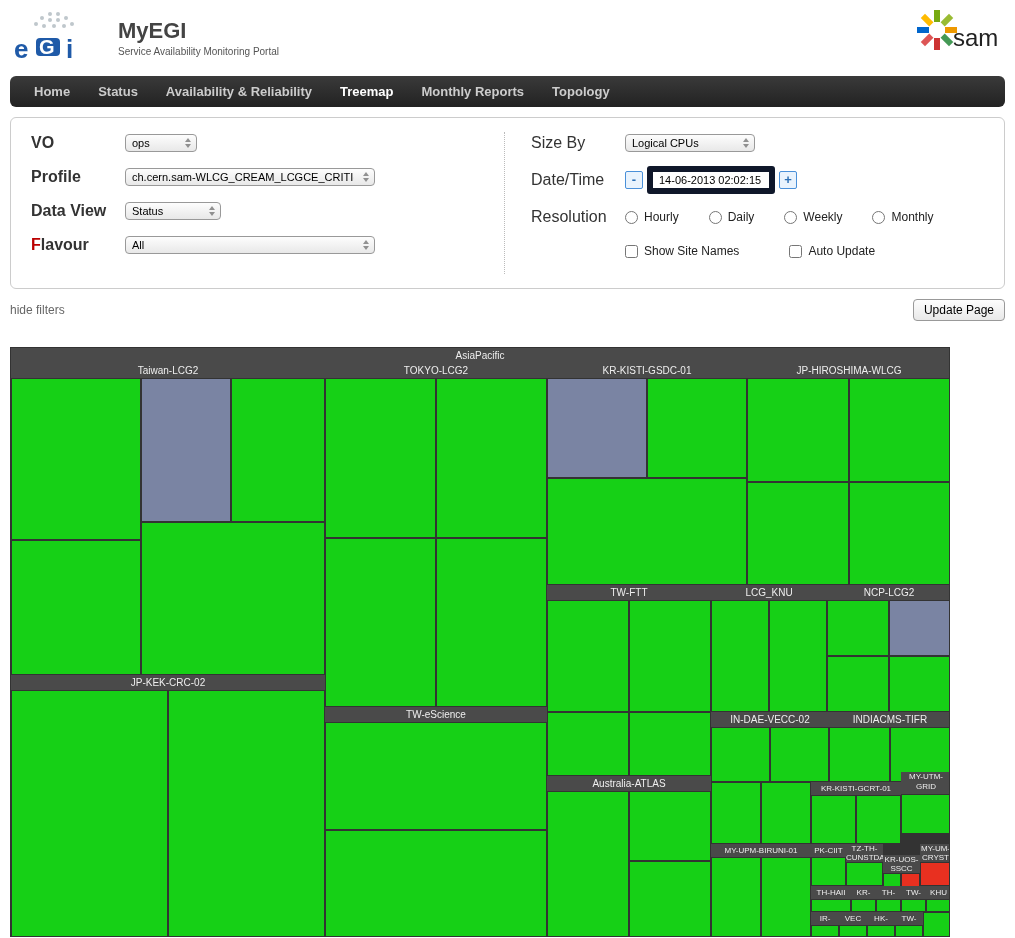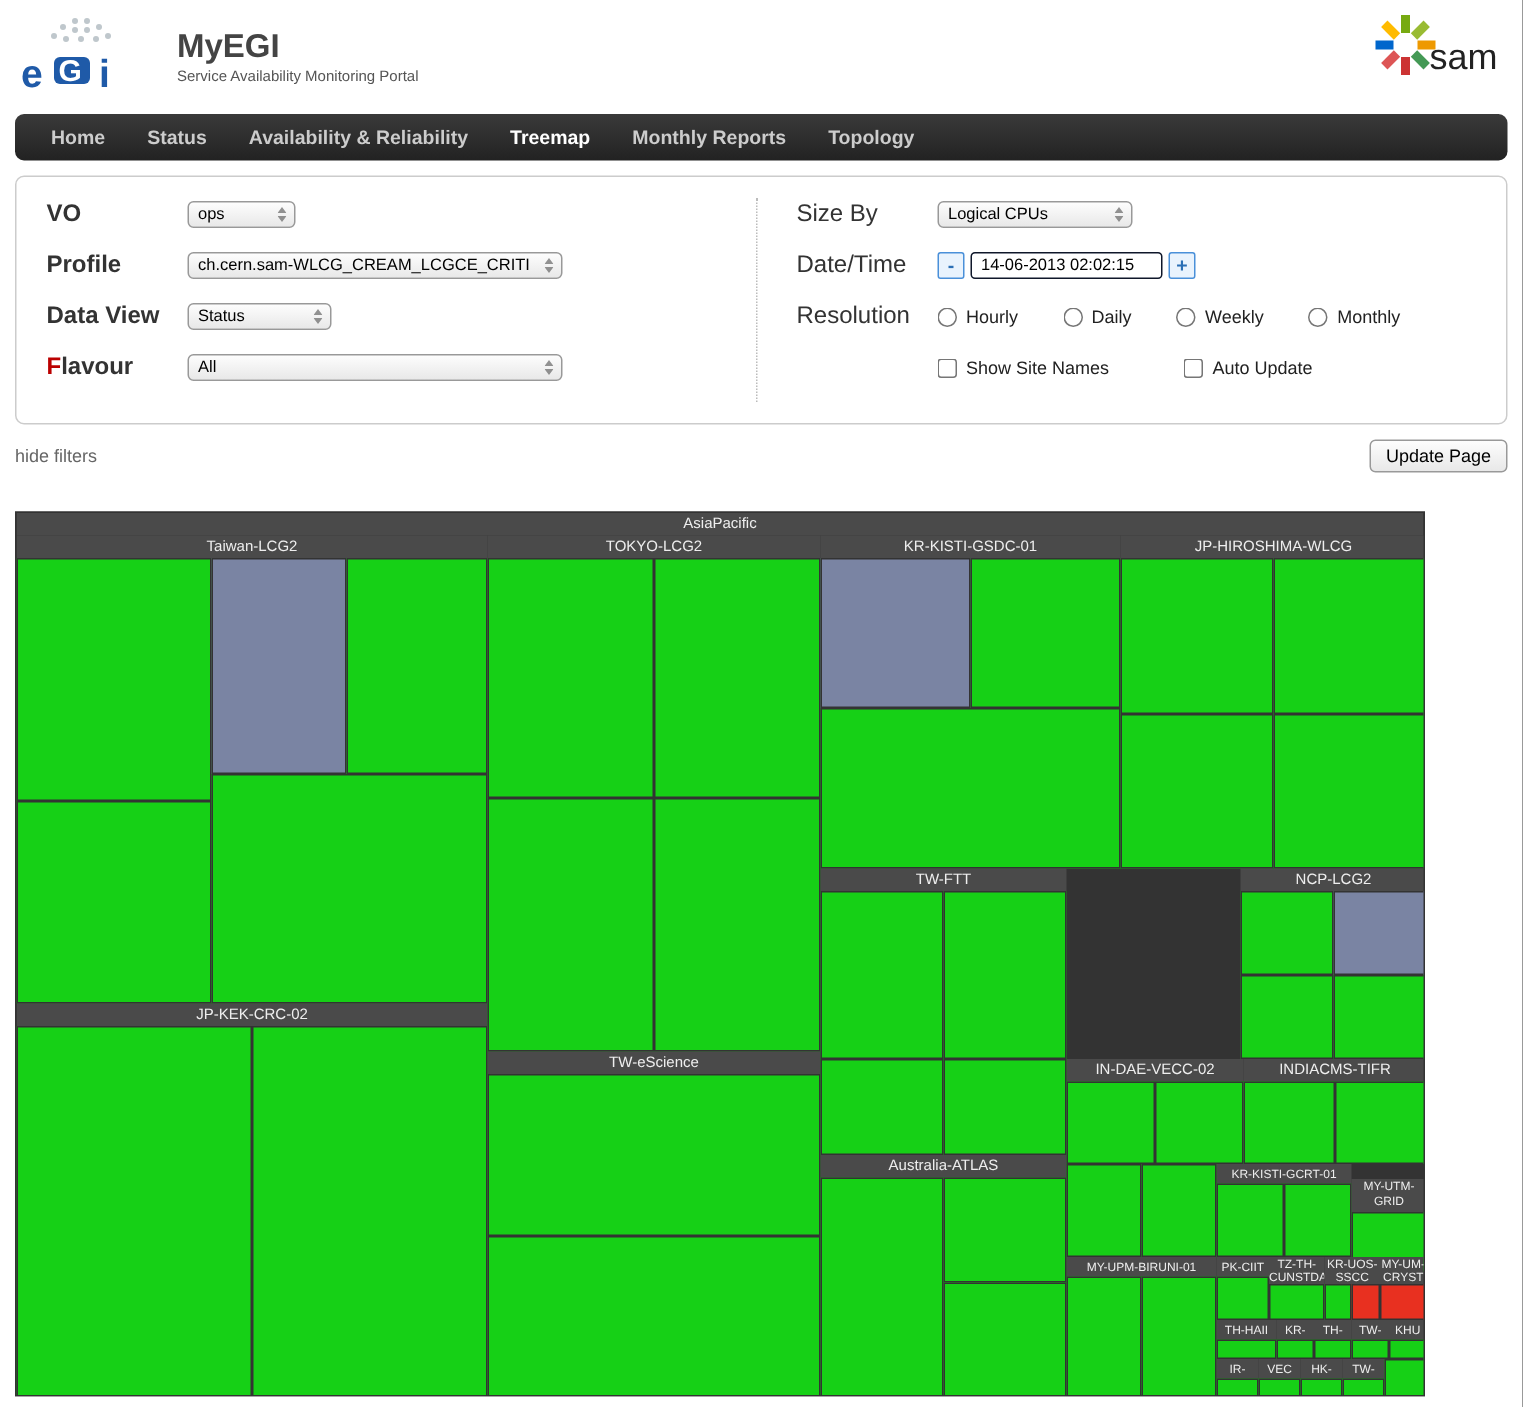--- a/index.html
+++ b/index.html
@@ -26,21 +26,21 @@
   .panel-col.left .field-label { font-weight: bold; }
   .panel-col.right .field-label { font-weight: normal; }
   .sel { -webkit-appearance: none; appearance: none; border: 1px solid #999; border-radius: 4px; background: linear-gradient(#fdfdfd,#e8e8e8); padding: 2px 20px 2px 6px; font-size: 11px; font-family: inherit; position: relative; }
   .sel-wrap { position: relative; display: inline-block; }
   .sel-wrap::after { content: ""; position: absolute; right: 6px; top: 50%; transform: translateY(-50%); width: 6px; height: 10px; background: linear-gradient(#666,#666); clip-path: polygon(0 40%,100% 40%,50% 0,0 40%,0 60%,100% 60%,50% 100%,0 60%); opacity:.7; pointer-events:none;}
   .sel.sm { width: 72px; }
   .sel.md { width: 96px; }
   .sel.lg { width: 130px; }
   .sel.xl { width: 250px; }
   .stepbtn { width: 18px; height: 18px; border: 1px solid #4a90d9; background: #e9f3fd; color: #2b6fb5; font-weight: bold; font-size: 13px; line-height: 14px; border-radius: 2px; cursor: pointer; text-align:center; padding:0;}
-  .dtinput { border: 1px solid #0f172a; border-radius: 3px; padding: 2px 6px; font-size: 11px; width: 128px; margin: 0 4px; font-family: inherit;}
+  .dtinput { border: 6px solid #0f172a; border-radius: 3px; padding: 2px 6px; font-size: 11px; width: 128px; margin: 0 4px; font-family: inherit;}
   .radio-row { display:flex; align-items:center; gap: 30px; margin-left: 0; }
   .radio-item, .check-item { display:flex; align-items:center; gap:6px; font-size:12px; }
   .check-row { display:flex; align-items:center; gap: 50px; margin-left: 0; }
   input[type=radio], input[type=checkbox]{ width:13px; height:13px; }
   
   .subbar { display:flex; justify-content:space-between; align-items:center; margin-top:10px; }
   .linklike { color:#666; font-size:12px; cursor:pointer; }
   .btn { border:1px solid #999; border-radius:4px; background:linear-gradient(#fdfdfd,#e8e8e8); padding:3px 10px; font-size:12px; cursor:pointer; font-family:inherit;}
   
   .treemap { margin-top: 26px; border: 1px solid #333; background:#333; width: 940px; height: 590px; position:relative; overflow:hidden;}
@@ -226,20 +226,25 @@
       <div class="cell c-ok" style="left:0;top:119px;width:102px;height:103px;"></div>
       <div class="cell c-ok" style="left:102px;top:119px;width:102px;height:103px;"></div>
     </div>
 
     <div class="tm-node" style="left:536px;top:237px;width:164px;height:127px;">
       <div class="tm-label">TW-FTT</div>
       <div class="cell c-ok" style="left:0;top:15px;width:82px;height:112px;"></div>
       <div class="cell c-ok" style="left:82px;top:15px;width:82px;height:112px;"></div>
     </div>
 
+    <div class="tm-node" style="left:700px;top:237px;width:116px;height:127px;">
+      <div class="tm-label">LCG_KNU</div>
+      <div class="cell c-ok" style="left:0;top:15px;width:58px;height:112px;"></div>
+      <div class="cell c-ok" style="left:58px;top:15px;width:58px;height:112px;"></div>
+    </div>
 
     <div class="tm-node" style="left:816px;top:237px;width:124px;height:127px;">
       <div class="tm-label">NCP-LCG2</div>
       <div class="cell c-ok" style="left:0;top:15px;width:62px;height:56px;"></div>
       <div class="cell c-unk" style="left:62px;top:15px;width:62px;height:56px;"></div>
       <div class="cell c-ok" style="left:0;top:71px;width:62px;height:56px;"></div>
       <div class="cell c-ok" style="left:62px;top:71px;width:62px;height:56px;"></div>
     </div>
 
     <div class="tm-node" style="left:700px;top:364px;width:118px;height:70px;">
@@ -263,21 +268,21 @@
       <div class="cell c-ok" style="left:0;top:15px;width:82px;height:147px;"></div>
       <div class="cell c-ok" style="left:82px;top:15px;width:82px;height:70px;"></div>
       <div class="cell c-ok" style="left:82px;top:85px;width:82px;height:77px;"></div>
     </div>
 
     <div class="tm-node" style="left:800px;top:434px;width:90px;height:62px;">
       <div class="tm-label tiny">KR-KISTI-GCRT-01</div>
       <div class="cell c-ok" style="left:0;top:13px;width:45px;height:49px;"></div>
       <div class="cell c-ok" style="left:45px;top:13px;width:45px;height:49px;"></div>
     </div>
-    <div class="tm-node" style="left:890px;top:444px;width:50px;height:58px;">
+    <div class="tm-node" style="left:890px;top:424px;width:50px;height:58px;">
       <div class="tm-label tiny" style="white-space:normal;line-height:10px;height:22px;">MY-UTM-GRID</div>
       <div class="cell c-ok" style="left:0;top:22px;width:50px;height:40px;"></div>
     </div>
 
     <div class="tm-node" style="left:700px;top:496px;width:100px;height:94px;">
       <div class="tm-label tiny">MY-UPM-BIRUNI-01</div>
       <div class="cell c-ok" style="left:0;top:13px;width:50px;height:81px;"></div>
       <div class="cell c-ok" style="left:50px;top:13px;width:50px;height:81px;"></div>
     </div>
 
@@ -287,21 +292,21 @@
     </div>
 
     <div class="tm-node" style="left:800px;top:496px;width:35px;height:42px;">
       <div class="tm-label tiny">PK-CIIT</div>
       <div class="cell c-ok" style="left:0;top:13px;width:35px;height:29px;"></div>
     </div>
     <div class="tm-node" style="left:835px;top:496px;width:37px;height:42px;">
       <div class="tm-label tiny" style="white-space:normal;line-height:9px;height:18px;">TZ-TH-CUNSTDA</div>
       <div class="cell c-ok" style="left:0;top:18px;width:37px;height:24px;"></div>
     </div>
-    <div class="tm-node" style="left:872px;top:496px;width:37px;height:42px;">
+    <div class="tm-node" style="left:872px;top:507px;width:37px;height:42px;">
       <div class="tm-label tiny" style="white-space:normal;line-height:9px;height:18px;">KR-UOS-SSCC</div>
       <div class="cell c-ok" style="left:0;top:18px;width:18px;height:24px;"></div>
       <div class="cell c-err" style="left:18px;top:18px;width:19px;height:24px;"></div>
     </div>
     <div class="tm-node" style="left:909px;top:496px;width:31px;height:42px;">
       <div class="tm-label tiny" style="white-space:normal;line-height:9px;height:18px;">MY-UM-CRYST</div>
       <div class="cell c-err" style="left:0;top:18px;width:31px;height:24px;"></div>
     </div>
 
     <div class="tm-node" style="left:800px;top:538px;width:140px;height:26px;">

